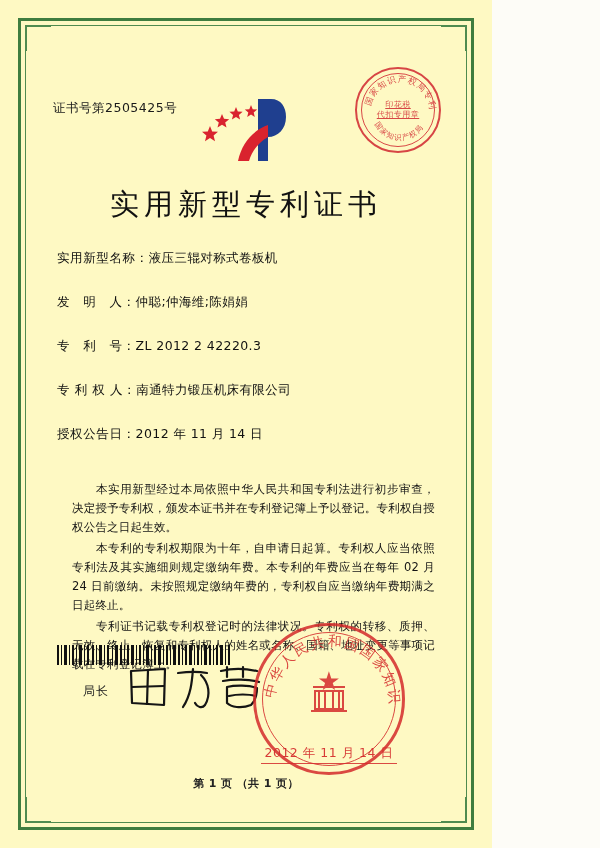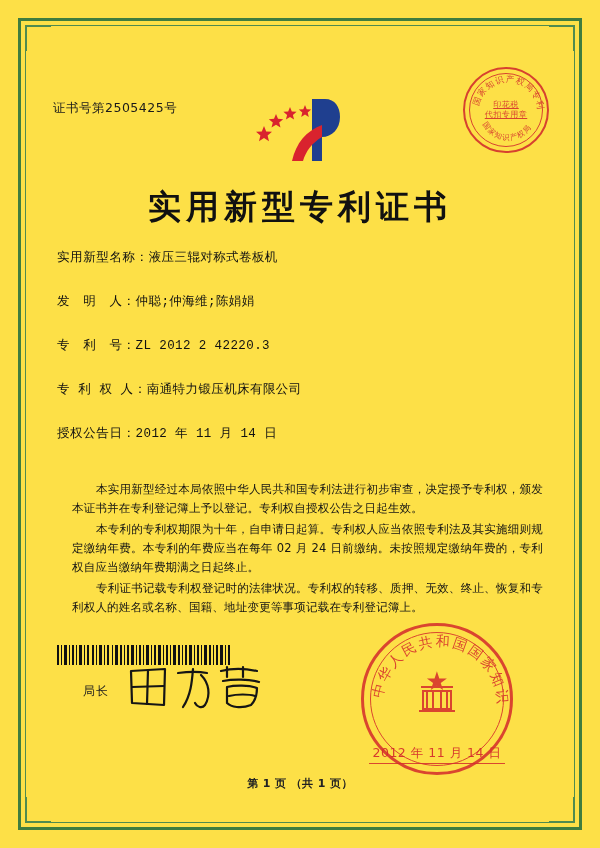--- a/index.html
+++ b/index.html
@@ -9,23 +9,23 @@
   body {
     width: 600px;
     height: 848px;
     background: #fdfcf7;
     font-family: "DejaVu Sans", "Liberation Sans", sans-serif;
     color: #1d1d1d;
     overflow: hidden;
   }
   .page {
     position: relative;
-    width: 600px;
+    width: 492px;
     height: 848px;
-    background: #fde047;
+    background: #fef9c3;
     box-sizing: border-box;
   }
   
   .border-outer {
     position: absolute;
     left: 18px;
     top: 18px;
     right: 18px;
     bottom: 18px;
     border: 3px solid #3f7d3f;
@@ -118,40 +118,39 @@
   }
 
   
   .title {
     position: absolute;
     left: 0;
     right: 0;
     top: 140px;
     text-align: center;
     font-family: "DejaVu Serif", "Liberation Serif", serif;
-    font-size: 33px;
-    font-weight: bold;
+    font-size: 29px;
+    font-weight: normal;
     letter-spacing: 5px;
     color: #111;
   }
 
   
   .fields {
     position: absolute;
     left: 12px;
     right: 12px;
     top: 205px;
   }
   .field-row {
     font-size: 12.5px;
     line-height: 16px;
     margin-bottom: 28px;
     color: #111;
     white-space: nowrap;
-    font-family: Liberation Mono, monospace;
   }
   .field-label {
     display: inline-block;
     letter-spacing: 0.6px;
   }
   .field-value {
     display: inline-block;
     letter-spacing: 0.4px;
   }
 

